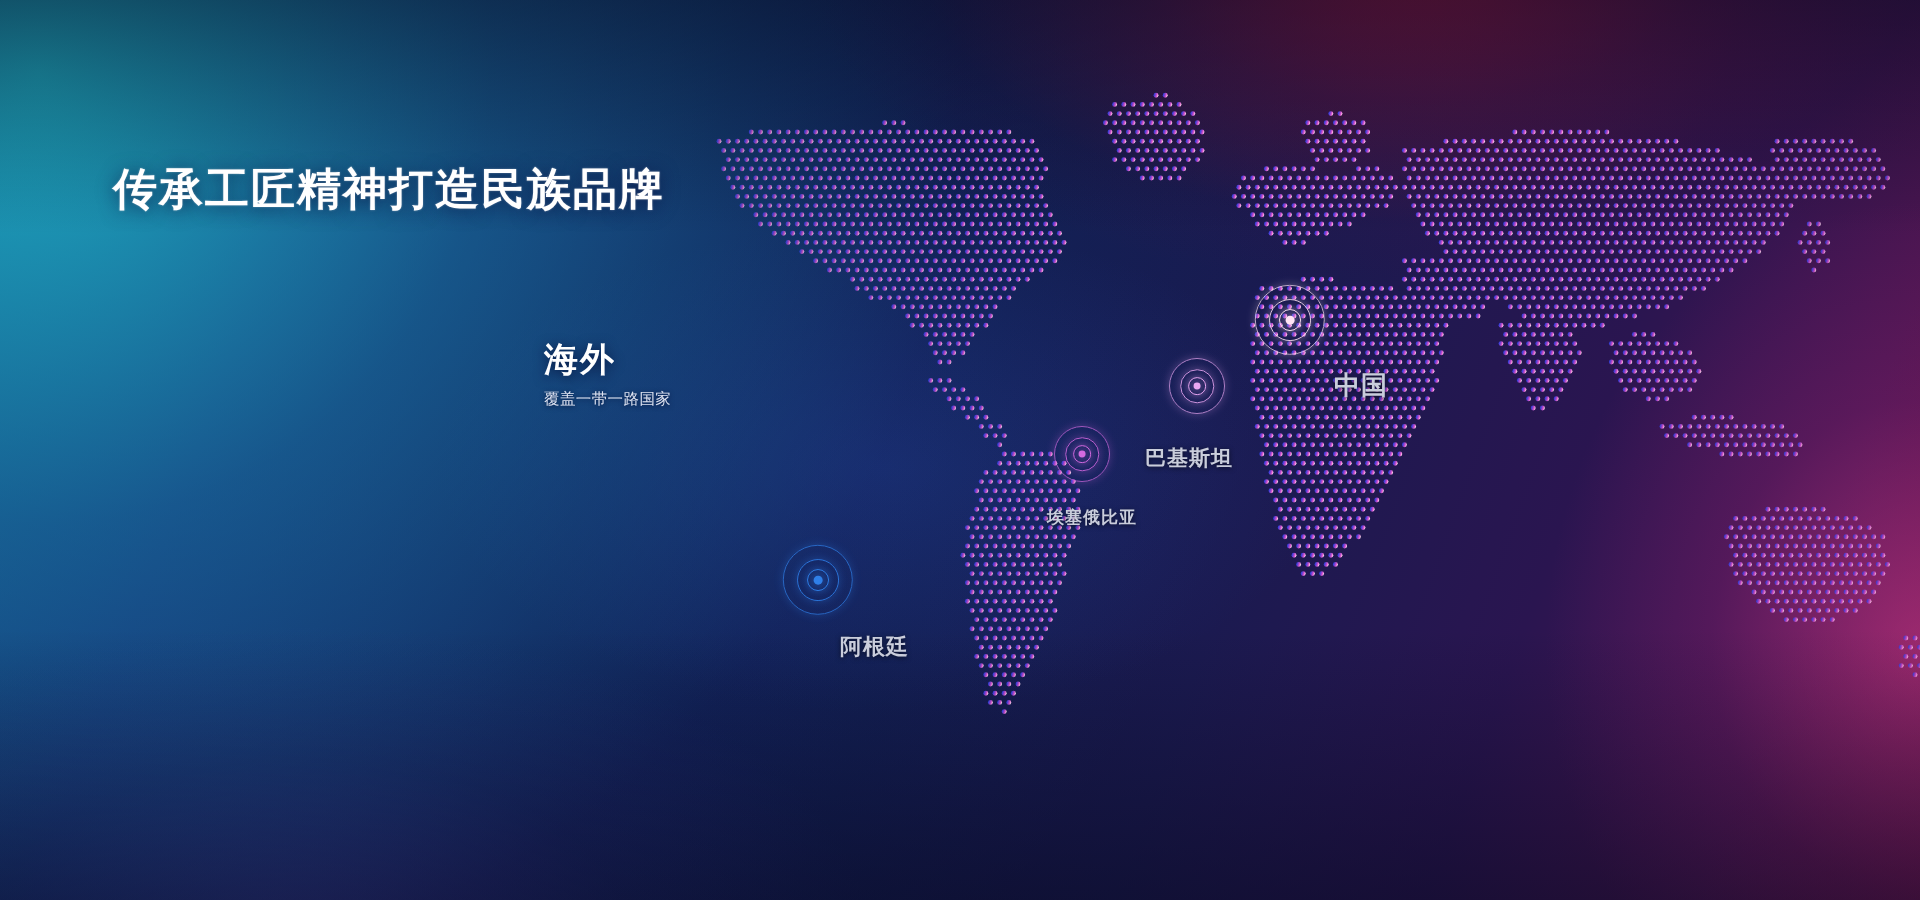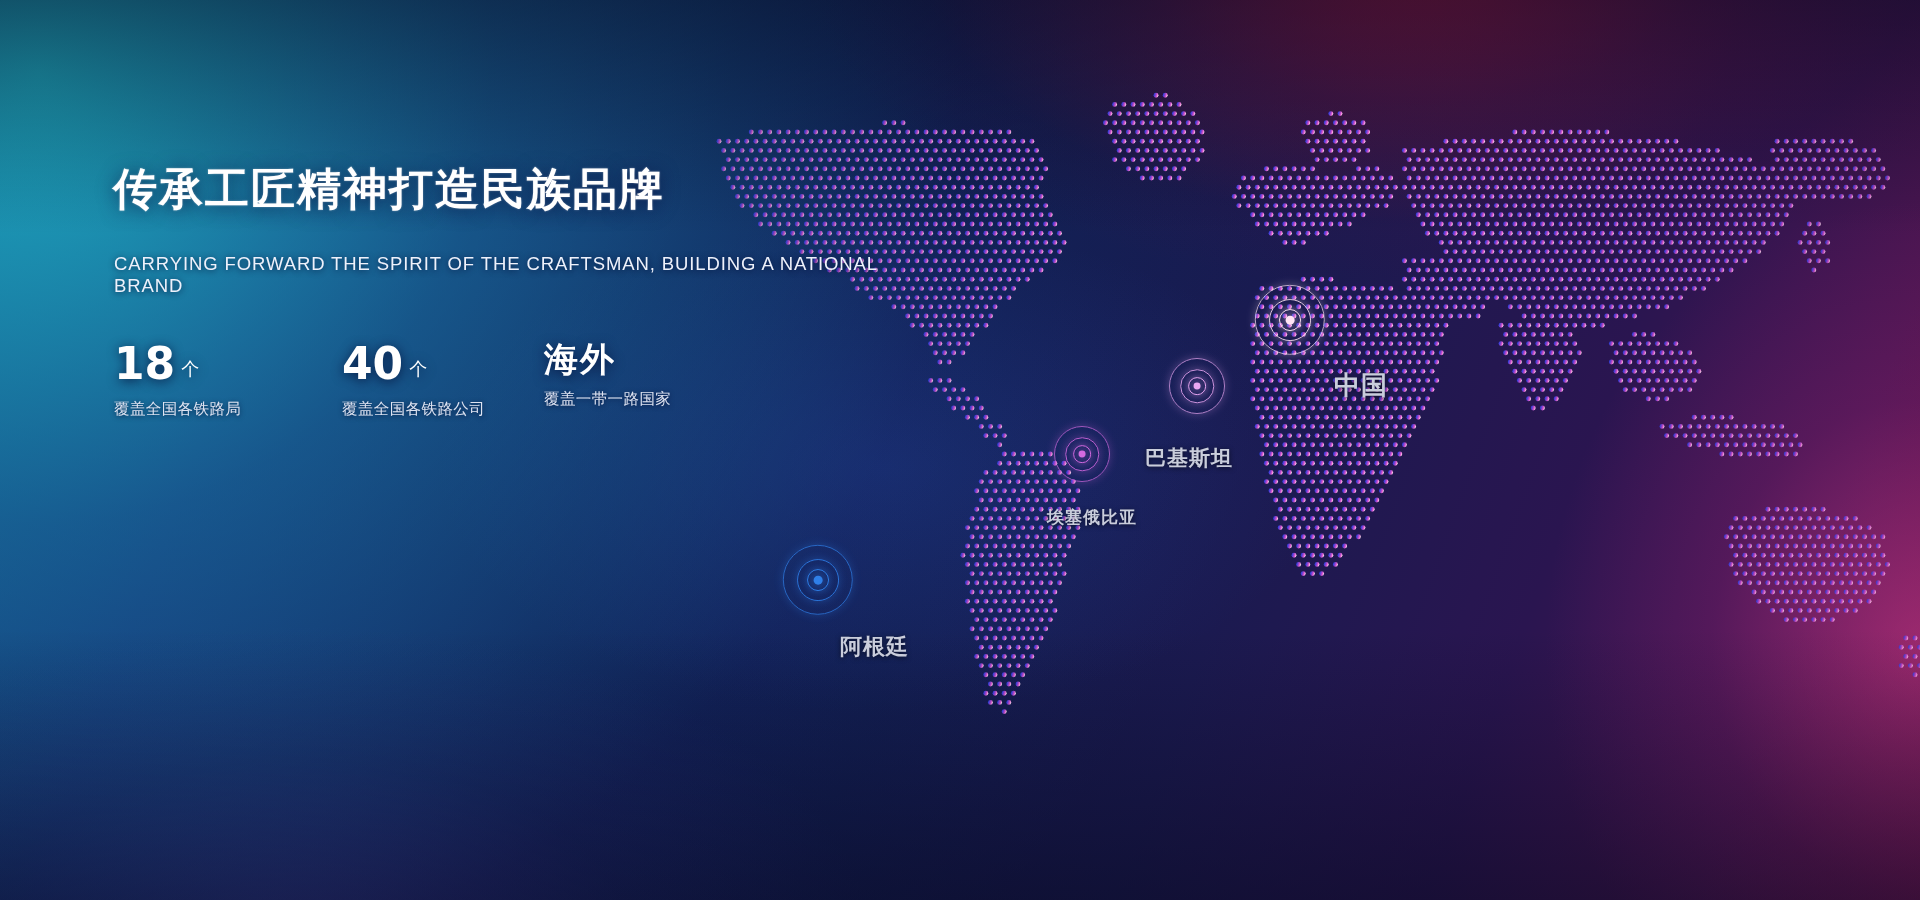--- a/index.html
+++ b/index.html
@@ -2984,31 +2984,22 @@
           <div class="dotc" style="width: 8.74px; height: 8.74px; background: rgb(47, 127, 232); box-shadow: rgb(47, 127, 232) 0px 0px 12px;"></div>
         </div>
         <div class="marker-label" style="left: 22px; top: 52px; font-size: 22px;">阿根廷</div>
       </div>
     </div>
 
   <div id="content">
 
     <div id="headline">传承工匠精神打造民族品牌</div>
 
-    <div id="subhead">CARRYING FORWARD THE SPIRIT OF THE CRAFTSMAN, BUILDING A NATIONAL BRAND</div>
 
     <div id="stats">
-        <div class="stat" style="left: 0px;">
-          <div class="stat-num"><span>18</span><span class="stat-unit">个</span></div>
-          <div class="stat-desc">覆盖全国各铁路局</div>
-        </div>
-        <div class="stat" style="left: 228px;">
-          <div class="stat-num"><span>40</span><span class="stat-unit">个</span></div>
-          <div class="stat-desc">覆盖全国各铁路公司</div>
-        </div>
         <div class="stat" style="left: 430px;">
           <div class="stat-num cjk"><span>海外</span></div>
           <div class="stat-desc">覆盖一带一路国家</div>
         </div>
       </div>
 
     <div id="para">
       </div>
 
   </div>

